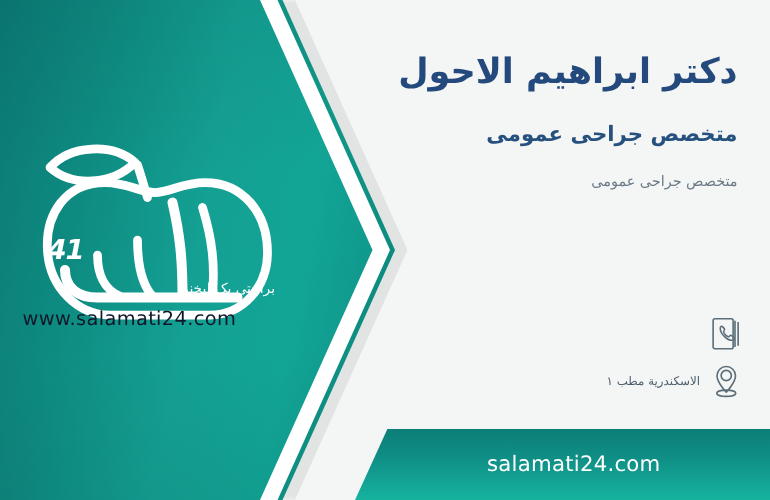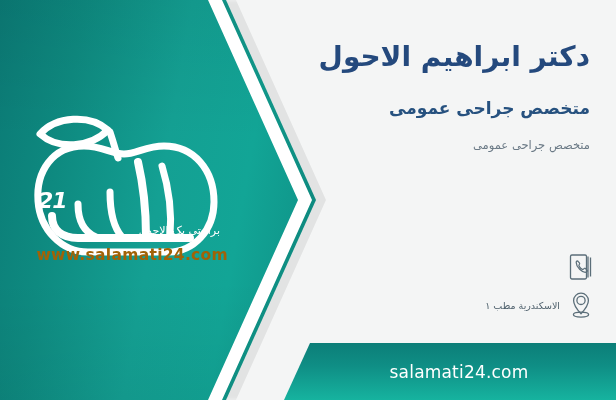--- a/index.html
+++ b/index.html
@@ -81,24 +81,24 @@
     top: 96px;
     width: 210px;
     height: 180px;
   }
   .logo svg { display: block; }
   .logo-url {
     position: absolute;
     left: 0;
     top: 150px;
     width: 210px;
-    text-align: right;
-    color: #a16207;
+    text-align: left;
+    color: #0f172a;
     font-size: 15.5px;
-    font-weight: 700;
+    font-weight: 400;
     letter-spacing: 0.3px;
     font-family: "DejaVu Sans", "Liberation Sans", sans-serif;
   }
   .logo-tag {
     position: absolute;
     right: 8px;
     top: 128px;
     color: #ffffff;
     font-size: 11px;
     direction: rtl;
@@ -222,22 +222,22 @@
       <path d="M22 38 C38 20 72 18 90 34 C72 52 40 54 22 38 Z" stroke="#ffffff" stroke-width="7" fill="none" stroke-linejoin="round"></path>
 
       <path d="M92 36 C96 48 98 56 100 62" stroke="#ffffff" stroke-width="7" fill="none" stroke-linecap="round"></path>
 
       <path d="M34 120 C34 134 44 142 60 142 L172 142" stroke="#ffffff" stroke-width="8" fill="none" stroke-linecap="round"></path>
       <path d="M120 66 C126 92 128 112 128 140" stroke="#ffffff" stroke-width="8" fill="none" stroke-linecap="round"></path>
       <path d="M144 70 C152 96 154 116 152 140" stroke="#ffffff" stroke-width="7" fill="none" stroke-linecap="round"></path>
       <path d="M92 96 C92 116 96 132 104 141" stroke="#ffffff" stroke-width="7" fill="none" stroke-linecap="round"></path>
       <path d="M60 108 C60 124 66 136 78 141" stroke="#ffffff" stroke-width="7" fill="none" stroke-linecap="round"></path>
     </svg>
-    <div class="logo-24">21</div>
-    <div class="logo-tag">براحتی یک الاحول</div>
+    <div class="logo-24">41</div>
+    <div class="logo-tag">براحتی یک لبخند</div>
     <div class="logo-url">www.salamati24.com</div>
   </div>
 
   <div class="doctor-name">دکتر ابراهیم الاحول</div>
   <div class="doctor-specialty">متخصص جراحی عمومی</div>
   <div class="doctor-specialty-sub">متخصص جراحی عمومی</div>
 
   <div class="contact-row" id="row-phone">
     <span class="ic">
       <svg width="26" height="30" viewBox="0 0 26 30" fill="none" aria-hidden="true">

